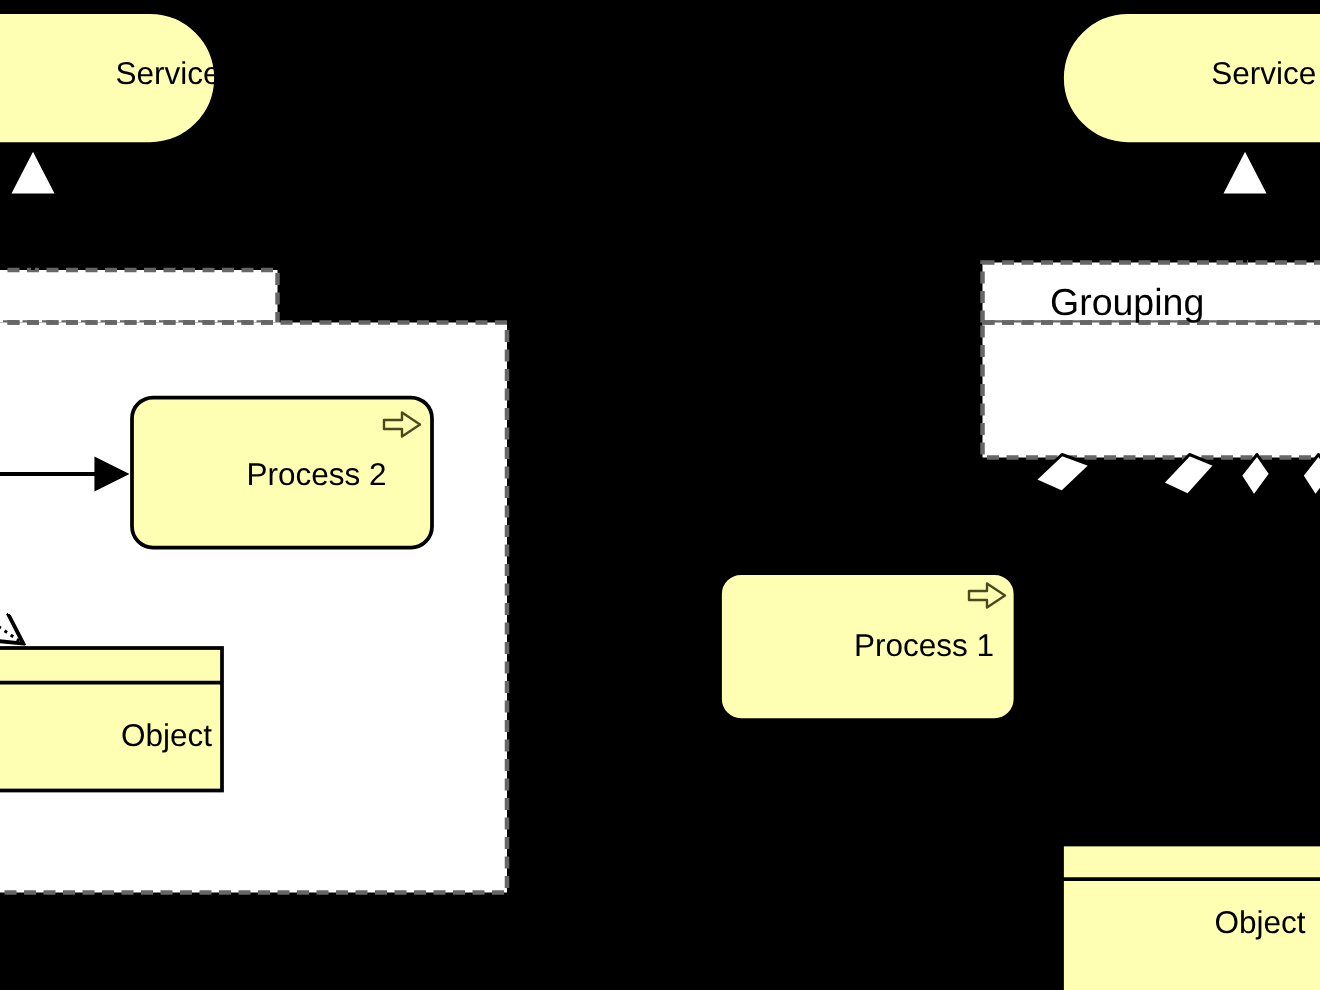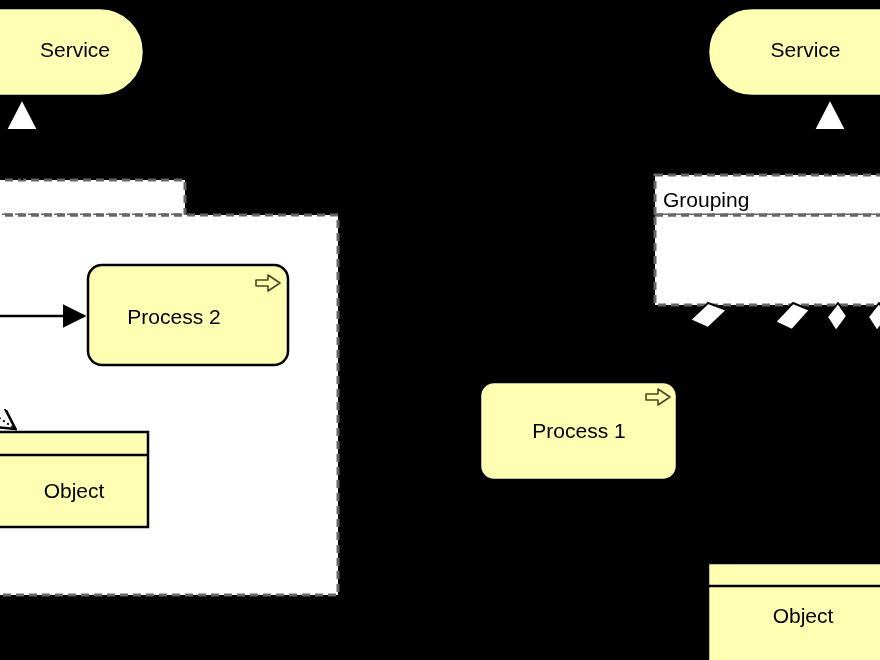--- a/index.html
+++ b/index.html
@@ -21,24 +21,25 @@
     top: 0;
     width: 880px;
     height: 660px;
   }
   .node-label {
     position: absolute;
     color: #000000;
     font-family: "Liberation Sans", sans-serif;
     white-space: nowrap;
     pointer-events: none;
+    padding-left: 37px;
   }
   .lbl-service-left   { left: 0px;   top: 38px;  width: 150px; text-align: center; font-size: 21px; }
   .lbl-service-right  { left: 708px; top: 38px;  width: 195px; text-align: center; font-size: 21px; }
-  .lbl-grouping-right { left: 663px; top: 188px; font-size: 21px; text-align: center; }
+  .lbl-grouping-right { left: 663px; top: 188px; font-size: 25px; text-align: center; }
   .lbl-process2       { left: 88px;  top: 305px; width: 172px; text-align: center; font-size: 21px; }
   .lbl-process1       { left: 481px; top: 419px; width: 196px; text-align: center; font-size: 21px; }
   .lbl-object-left    { left: 0px;   top: 479px; width: 148px; text-align: center; font-size: 21px; }
   .lbl-object-right   { left: 708px; top: 604px; width: 190px; text-align: center; font-size: 21px; }
 </style>
 </head>
 <body>
 
 <div id="canvas">
 

